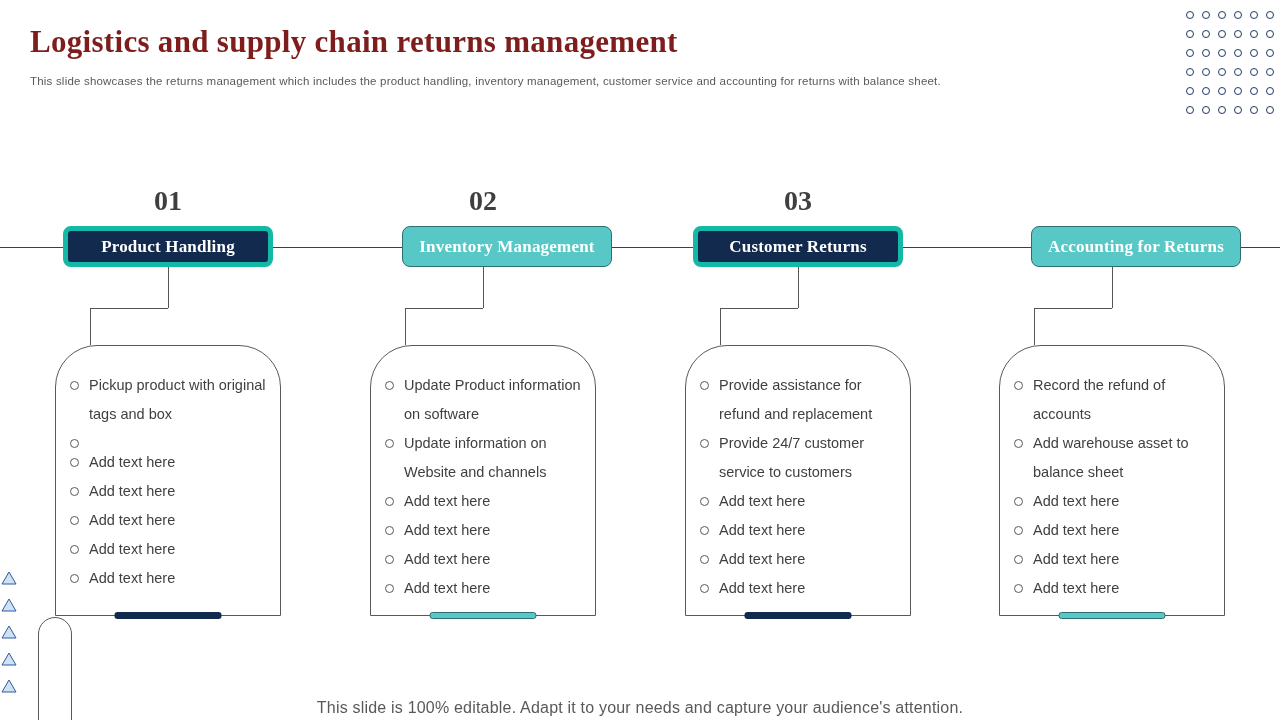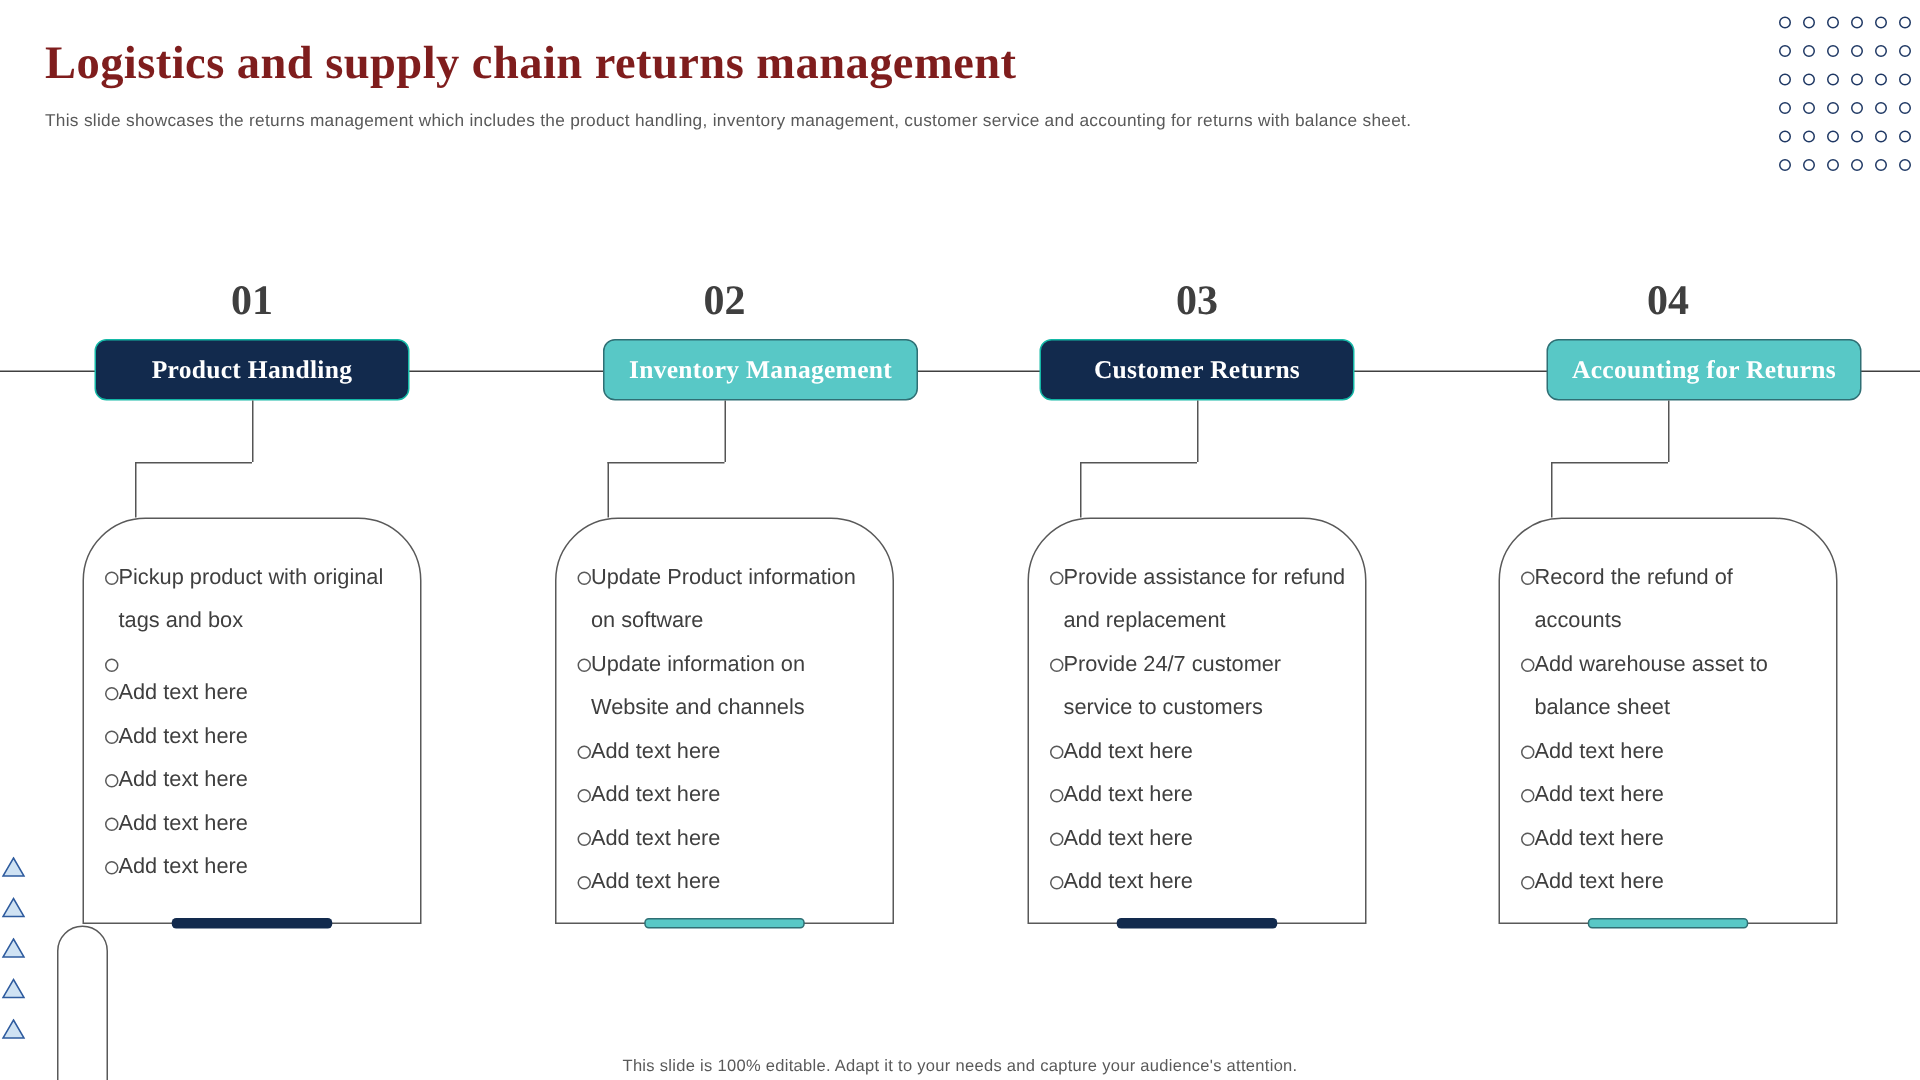--- a/index.html
+++ b/index.html
@@ -29,45 +29,45 @@
   .col-number{
     position:absolute;top:0;left:0;width:100%;text-align:center;
     font-family:"Liberation Serif", serif;font-weight:bold;font-size:28px;color:#3f3f3f;
   }
   .head-box{
     position:absolute;top:41px;left:8px;width:210px;height:41px;
     border-radius:8px;display:flex;align-items:center;justify-content:center;
     font-family:"Liberation Serif", serif;font-weight:bold;font-size:17px;color:#ffffff;
     box-sizing:border-box;letter-spacing:.2px;
   }
-  .head-box.navy{background:var(--navy,#122A4D);border:1px solid #14b8a6;align-items:center;}
+  .head-box.navy{background:var(--navy,#122A4D);border:5px solid #14b8a6;align-items:center;}
   .head-box.teal{background:var(--teal,#58C8C6);border:1px solid var(--teal-border,#2F6F74);margin-left:24px;}
   .conn-v1{position:absolute;left:113px;top:82px;height:41px;width:0;border-left:1px solid #555;}
   .conn-h{position:absolute;left:35px;top:123px;width:78px;height:0;border-top:1px solid #555;}
   .conn-v2{position:absolute;left:35px;top:123px;height:37px;width:0;border-left:1px solid #555;}
   .card{
     position:absolute;top:160px;left:0;width:226px;height:271px;
     background:#fff;border:1px solid #595959;border-radius:42px 42px 0 0;
     box-sizing:border-box;
   }
   .card ul{margin:25px 8px 0 14px;padding:0;list-style:none;}
-  .card li{display:flex;font-size:14.5px;color:#3f3f3f;line-height:29px;}
+  .card li{display:flex;gap:10px;font-size:14.5px;color:#3f3f3f;line-height:29px;}
   .card .marker{flex:0 0 auto;width:7px;height:7px;border:1px solid #595959;border-radius:50%;margin-top:10px;box-sizing:content-box;}
   .accent{position:absolute;bottom:-4px;left:50%;transform:translateX(-50%);width:107px;height:7px;border-radius:3px;box-sizing:border-box;}
   .accent.navy-bar{background:var(--navy,#122A4D);}
   .accent.teal-bar{background:var(--teal,#58C8C6);border:1px solid var(--teal-border,#2F6F74);}
   
   .triangle-stack{position:absolute;left:1px;top:571px;display:flex;flex-direction:column;gap:13px;}
   .capsule{
     position:absolute;left:38px;top:617px;width:34px;height:120px;
     background:#fff;border:1px solid #595959;border-radius:17px 17px 0 0;box-sizing:border-box;
   }
   .footer{
     position:absolute;left:0;right:0;bottom:3px;text-align:center;
-    font-size:11px;color:#595959;letter-spacing:.2px;
+    font-size:16px;color:#595959;letter-spacing:.2px;
   }
 </style>
 </head>
 <body>
 
 <div class="title">Logistics and supply chain returns management</div>
 <div class="subtitle">This slide showcases the returns management which includes the product handling, inventory management, customer service and accounting for returns with balance sheet.</div>
 
 <div class="dot-grid">
     <div class="dot"></div>
@@ -224,21 +224,20 @@
         <li>
           <span class="marker"></span>
           <span>Add text here</span>
         </li>
       </ul>
     <div class="accent navy-bar"></div>
   </div>
 </div>
 
 <div class="column" style="left:999px">
-  <div class="col-number">04</div>
   <div class="head-box teal">
     <span>Accounting for Returns</span>
   </div>
   <div class="conn-v1"></div>
   <div class="conn-h"></div>
   <div class="conn-v2"></div>
   <div class="card">
     <ul>
         <li>
           <span class="marker"></span>

